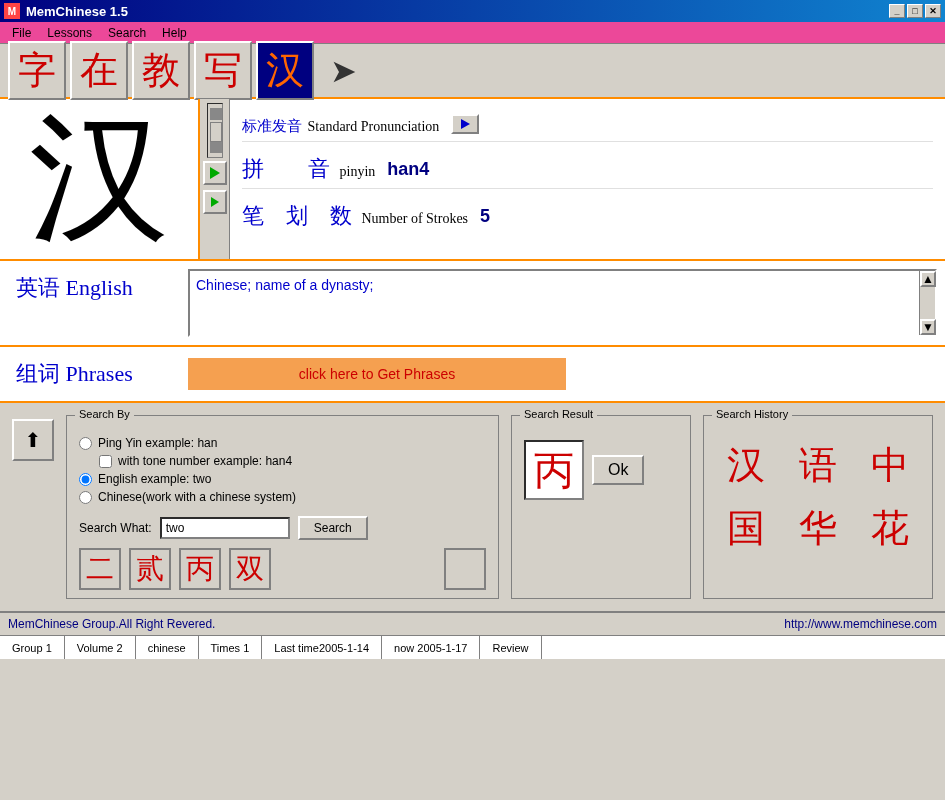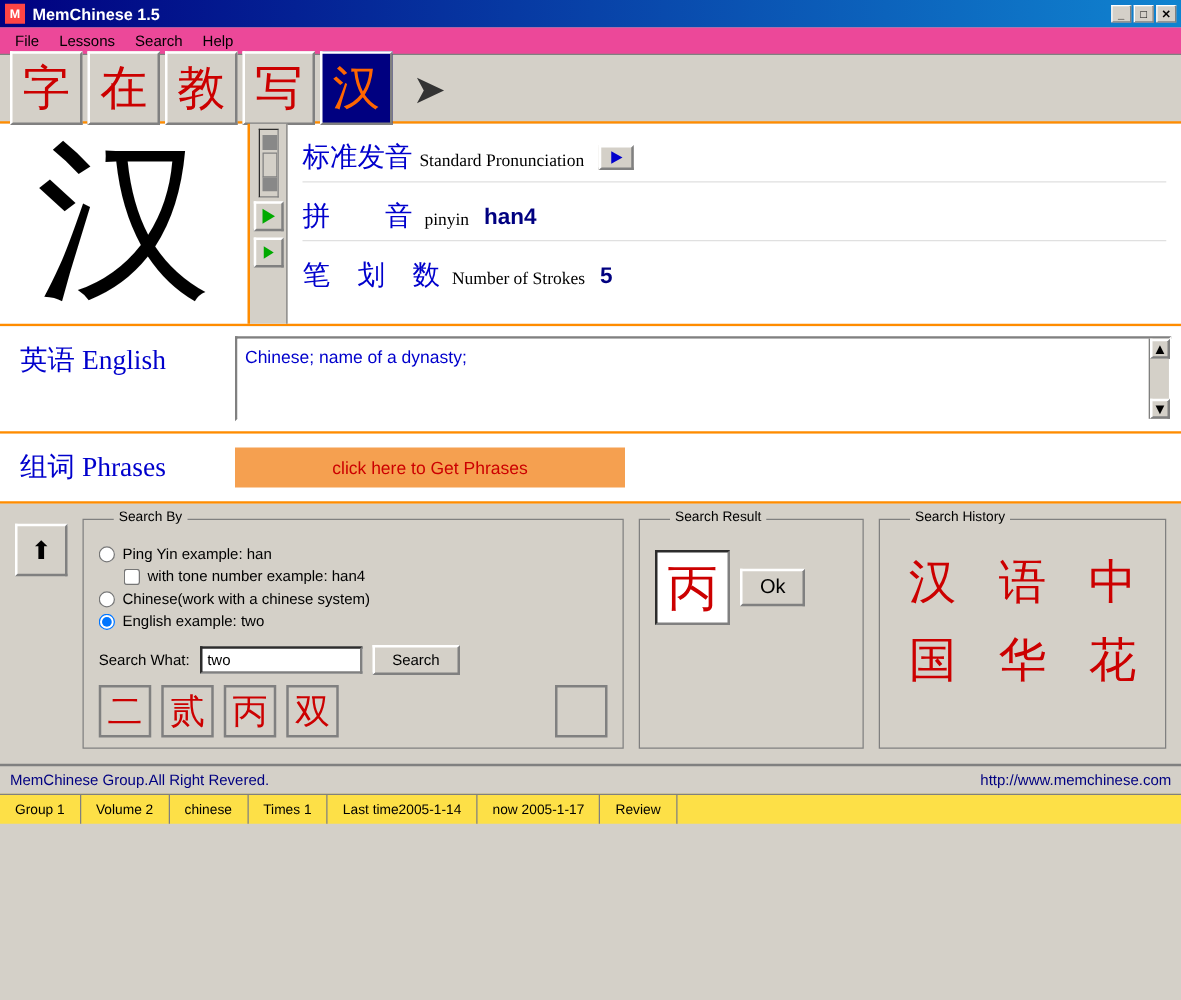--- a/index.html
+++ b/index.html
@@ -241,21 +241,21 @@
       min-width: 180px;
       padding: 4px 8px;
     }
     .phrases-btn {
       background: #f5a050;
       border: none;
       padding: 8px 40px;
       color: #cc0000;
       font-size: 14px;
       cursor: pointer;
-      width: 312px;
+      width: 378px;
     }
 
     
     .search-area {
       background: #d4d0c8;
       padding: 12px;
       display: flex;
       gap: 12px;
       flex: 1;
     }
@@ -378,21 +378,21 @@
       text-align: left;
       flex: 1;
       color: #000080;
     }
     .status-url {
       color: #000080;
     }
 
     
     .bottom-tabs {
-      background: #fde047;
+      background: #ffffff;
       display: flex;
       height: 24px;
       border-top: 1px solid #808080;
     }
     .tab-item {
       padding: 3px 12px;
       border-right: 1px solid #808080;
       font-size: 11px;
       cursor: pointer;
       display: flex;
@@ -415,21 +415,21 @@
       border: 2px solid;
       border-color: #ffffff #808080 #808080 #ffffff;
       display: flex;
       align-items: center;
       justify-content: center;
       cursor: pointer;
     }
     .fieldset-legend {
       position: absolute;
       top: -8px;
-      left: 24px;
+      left: 8px;
       background: #d4d0c8;
       padding: 0 4px;
       font-size: 11px;
       font-weight: normal;
     }
 
     .nav-up-btn {
       width: 42px;
       height: 42px;
       background: #d4d0c8;
@@ -487,21 +487,21 @@
       <div class="play-triangle"></div>
     </div>
     <div class="anim-btn" style="margin-top: 2px;">
       <div class="play-triangle-small"></div>
     </div>
   </div>
 
   <div class="info-panel">
     <div class="info-row">
       <span class="info-label">
-        <span style="font-family:SimSun,serif;font-size:22px;color:#0000cc;">标准发音</span>
+        <span style="font-family:SimSun,serif;font-size:15px;color:#0000cc;">标准发音</span>
         <span style="font-size:14px;color:#000;">Standard Pronunciation</span>
       </span>
       <div class="play-btn-small">
         <div style="width:0;height:0;border-top:5px solid transparent;border-bottom:5px solid transparent;border-left:9px solid #0000cc;"></div>
       </div>
     </div>
     <div class="info-row">
       <span class="info-label">
         <span style="font-family:SimSun,serif;font-size:22px;color:#0000cc;">拼　　音</span>
         <span style="font-size:14px;color:#000;margin-left:4px;">pinyin</span>
@@ -550,26 +550,26 @@
 
     <div class="radio-row">
       <input type="radio" name="search_by" value="pinyin" style="">
       <span>Ping Yin    example: han</span>
     </div>
     <div class="checkbox-row">
       <input type="checkbox" style="">
       <span>with tone number   example: han4</span>
     </div>
     <div class="radio-row">
+      <input type="radio" name="search_by" value="english" checked="" style="">
+      <span>English   example: two</span>
+    </div>
+    <div class="radio-row">
       <input type="radio" name="search_by" value="chinese" style="">
       <span>Chinese(work with  a chinese system)</span>
-    </div>
-    <div class="radio-row">
-      <input type="radio" name="search_by" value="english" checked="" style="">
-      <span>English   example: two</span>
     </div>
 
     <div class="search-what-row">
       <span>Search What:</span>
       <input type="text" class="search-input" value="two" style="">
       <button class="search-btn">Search</button>
     </div>
 
     <div class="result-chars-row">
       <div class="result-char-box">二</div>

